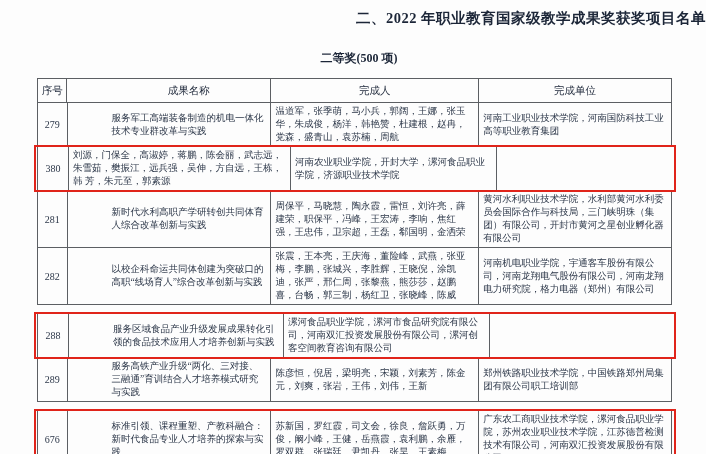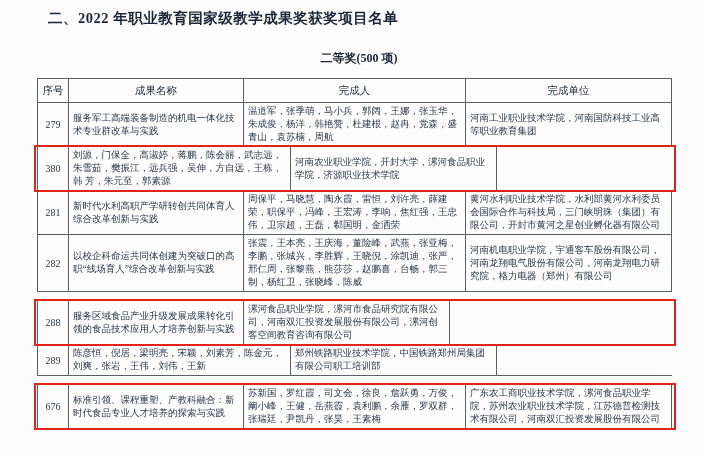--- a/index.html
+++ b/index.html
@@ -7,21 +7,21 @@
     width:706px;height:454px;
     background:#fdfdfd;
     font-family:"Liberation Serif","DejaVu Serif",serif;
     color:#2b3648;
     overflow:hidden;
     position:relative;
   }
   .page{position:absolute;inset:0;}
   .title{
     margin-top:9px;
-    text-align:left;
+    text-align:right;
     font-size:14.5px;
     font-weight:bold;
     color:#1c2638;
     letter-spacing:0.5px;
     margin-left:48px;
   }
   .subtitle{
     margin-top:22px;
     text-align:center;
     font-size:12px;
@@ -48,21 +48,21 @@
   .cell{
     border-right:1px solid #5c5f63;
     font-size:9.5px;
     line-height:13px;
     padding:2px 4px;
     display:flex;
     align-items:center;
     box-sizing:border-box;
   }
   .cell.num{width:4.9%;justify-content:center;text-align:center;font-size:10px;}
-  .cell.name{width:27.6%;}
+  .cell.name{width:27.6%;margin-left:40px;}
   .cell.people{width:35%;}
   .cell.units{width:32.5%;}
   .row.header .cell{
     font-weight:normal;
     font-size:10.5px;
     justify-content:center;
     text-align:center;
     padding:5px 2px;
     color:#1c2638;
   }
@@ -118,20 +118,21 @@
   </div>
 
   <div class="row highlighted gap-before first">
     <div class="cell num">288</div>
     <div class="cell name">服务区域食品产业升级发展成果转化引领的食品技术应用人才培养创新与实践</div>
     <div class="cell units">漯河食品职业学院，漯河市食品研究院有限公司，河南双汇投资发展股份有限公司，漯河创客空间教育咨询有限公司</div>
   </div>
 
   <div class="row">
     <div class="cell num">289</div>
+    <div class="cell name">服务高铁产业升级“两化、三对接、三融通”育训结合人才培养模式研究与实践</div>
     <div class="cell people">陈彦恒，倪居，梁明亮，宋颖，刘素芳，陈金元，刘爽，张岩，王伟，刘伟，王新</div>
     <div class="cell units">郑州铁路职业技术学院，中国铁路郑州局集团有限公司职工培训部</div>
   </div>
 
   <div class="row highlighted gap-before first">
     <div class="cell num">676</div>
     <div class="cell name">标准引领、课程重塑、产教科融合：新时代食品专业人才培养的探索与实践</div>
     <div class="cell people">苏新国，罗红霞，司文会，徐良，詹跃勇，万俊，阚小峰，王健，岳燕霞，袁利鹏，余雁，罗双群，张瑞廷，尹凯丹，张昊，王素梅</div>
     <div class="cell units">广东农工商职业技术学院，漯河食品职业学院，苏州农业职业技术学院，江苏德普检测技术有限公司，河南双汇投资发展股份有限公司</div>
   </div>

